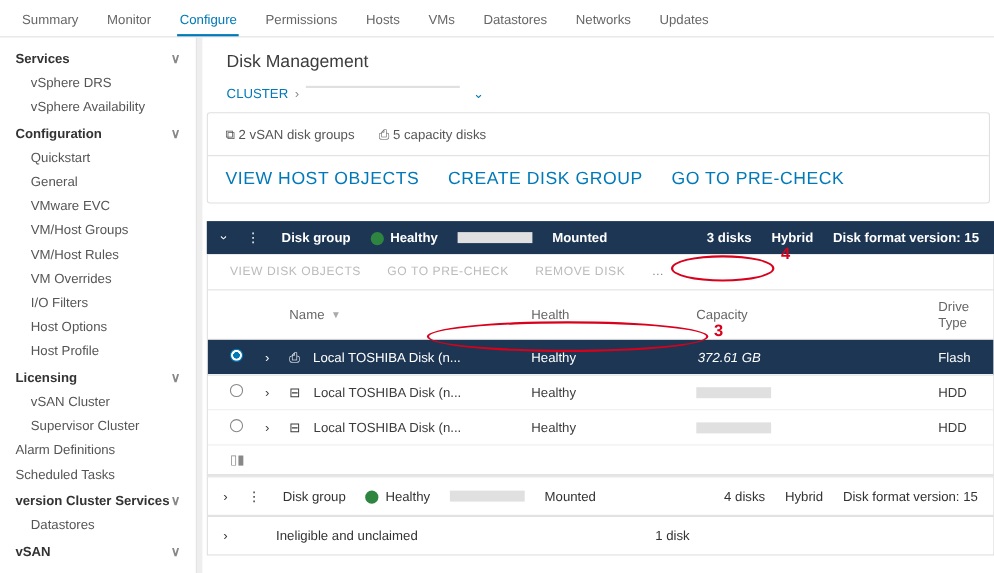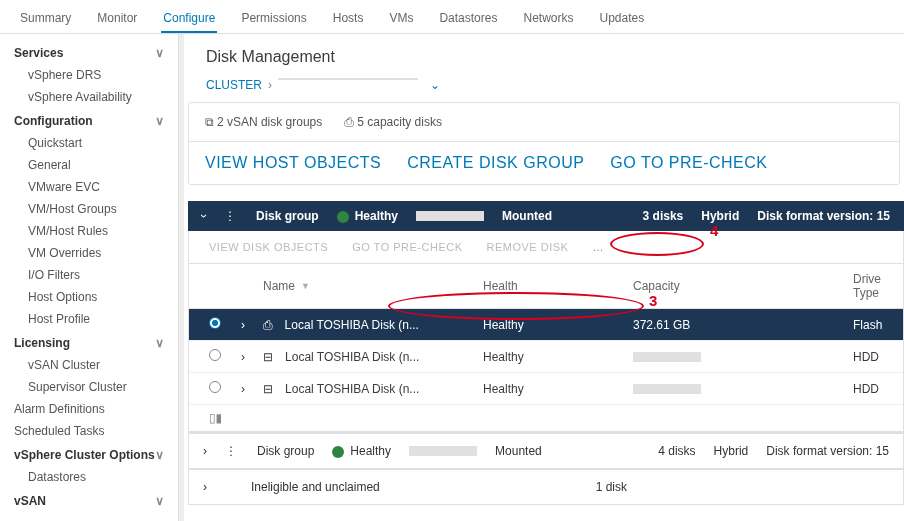--- a/index.html
+++ b/index.html
@@ -51,21 +51,21 @@
 .col-cap { width: 220px; }
 .col-type { flex: 1; }
 .filter-icon { font-size: 9px; color: #aaa; }
 
 .tbl-row { display: flex; align-items: center; padding: 8px 20px; border-bottom: 1px solid #eee; }
 .tbl-row.selected { background: #1c3654; color: #fff; }
 .radio { width: 12px; height: 12px; border: 1px solid #888; border-radius: 50%; display: inline-block; }
 .radio.checked { border-color: #0079b8; background: radial-gradient(circle, #0079b8 0 40%, #fff 45% 100%); }
 .drive-icon { display: inline-block; margin-right: 6px; }
 .cap-inline { display: flex; align-items: center; gap: 8px; }
-.cap-inline .val { min-width: 60px; text-align: left; }
+.cap-inline .val { min-width: 60px; text-align: center; font-style: italic; }
 
 .tbl-footer { padding: 6px 20px; border-bottom: 1px solid #e0e0e0; color: #888; }
 
 .group-header.light { background: #fff; color: #333; border: 1px solid #e0e0e0; padding: 10px 14px; }
 
 .annot { position: absolute; color: #d9001b; font-weight: 700; font-size: 15px; pointer-events: none; }
 .annot.ring { border: 2px solid #d9001b; border-radius: 50%; }
 </style>
 </head>
 <body>
@@ -109,21 +109,21 @@
         <span>Licensing</span>
         <span class="chev">∨</span>
       </div>
     <div class="sb-row">vSAN Cluster</div>
     <div class="sb-row">Supervisor Cluster</div>
 
     <div class="sb-row" style="padding-left:14px">Alarm Definitions</div>
     <div class="sb-row" style="padding-left:14px">Scheduled Tasks</div>
 
     <div class="sb-section">
-        <span>vSphere Cluster Options</span>
+        <span>version Cluster Services</span>
         <span class="chev">∨</span>
       </div>
     <div class="sb-row">Datastores</div>
 
     <div class="sb-section">
         <span>vSAN</span>
         <span class="chev">∨</span>
       </div>
 
   </div>

